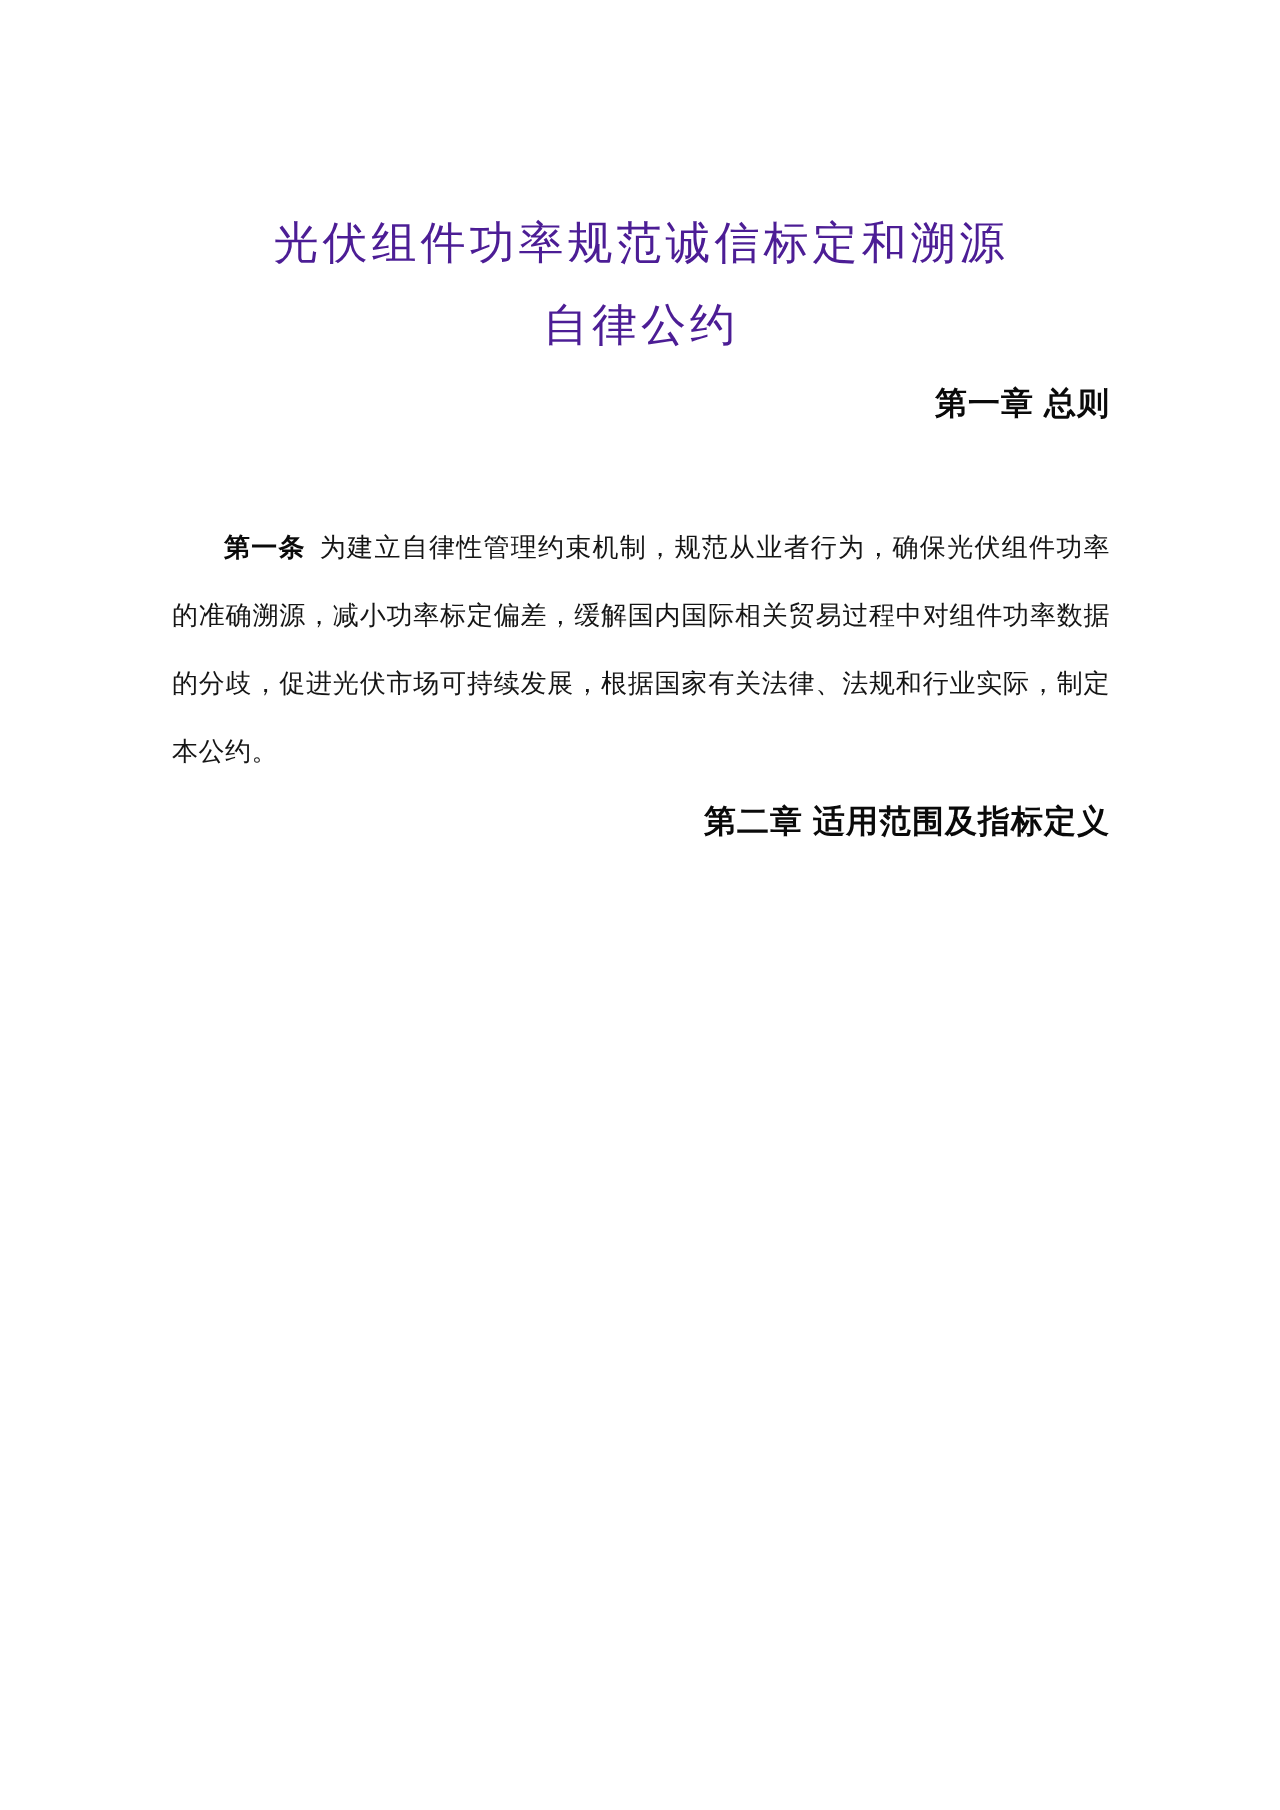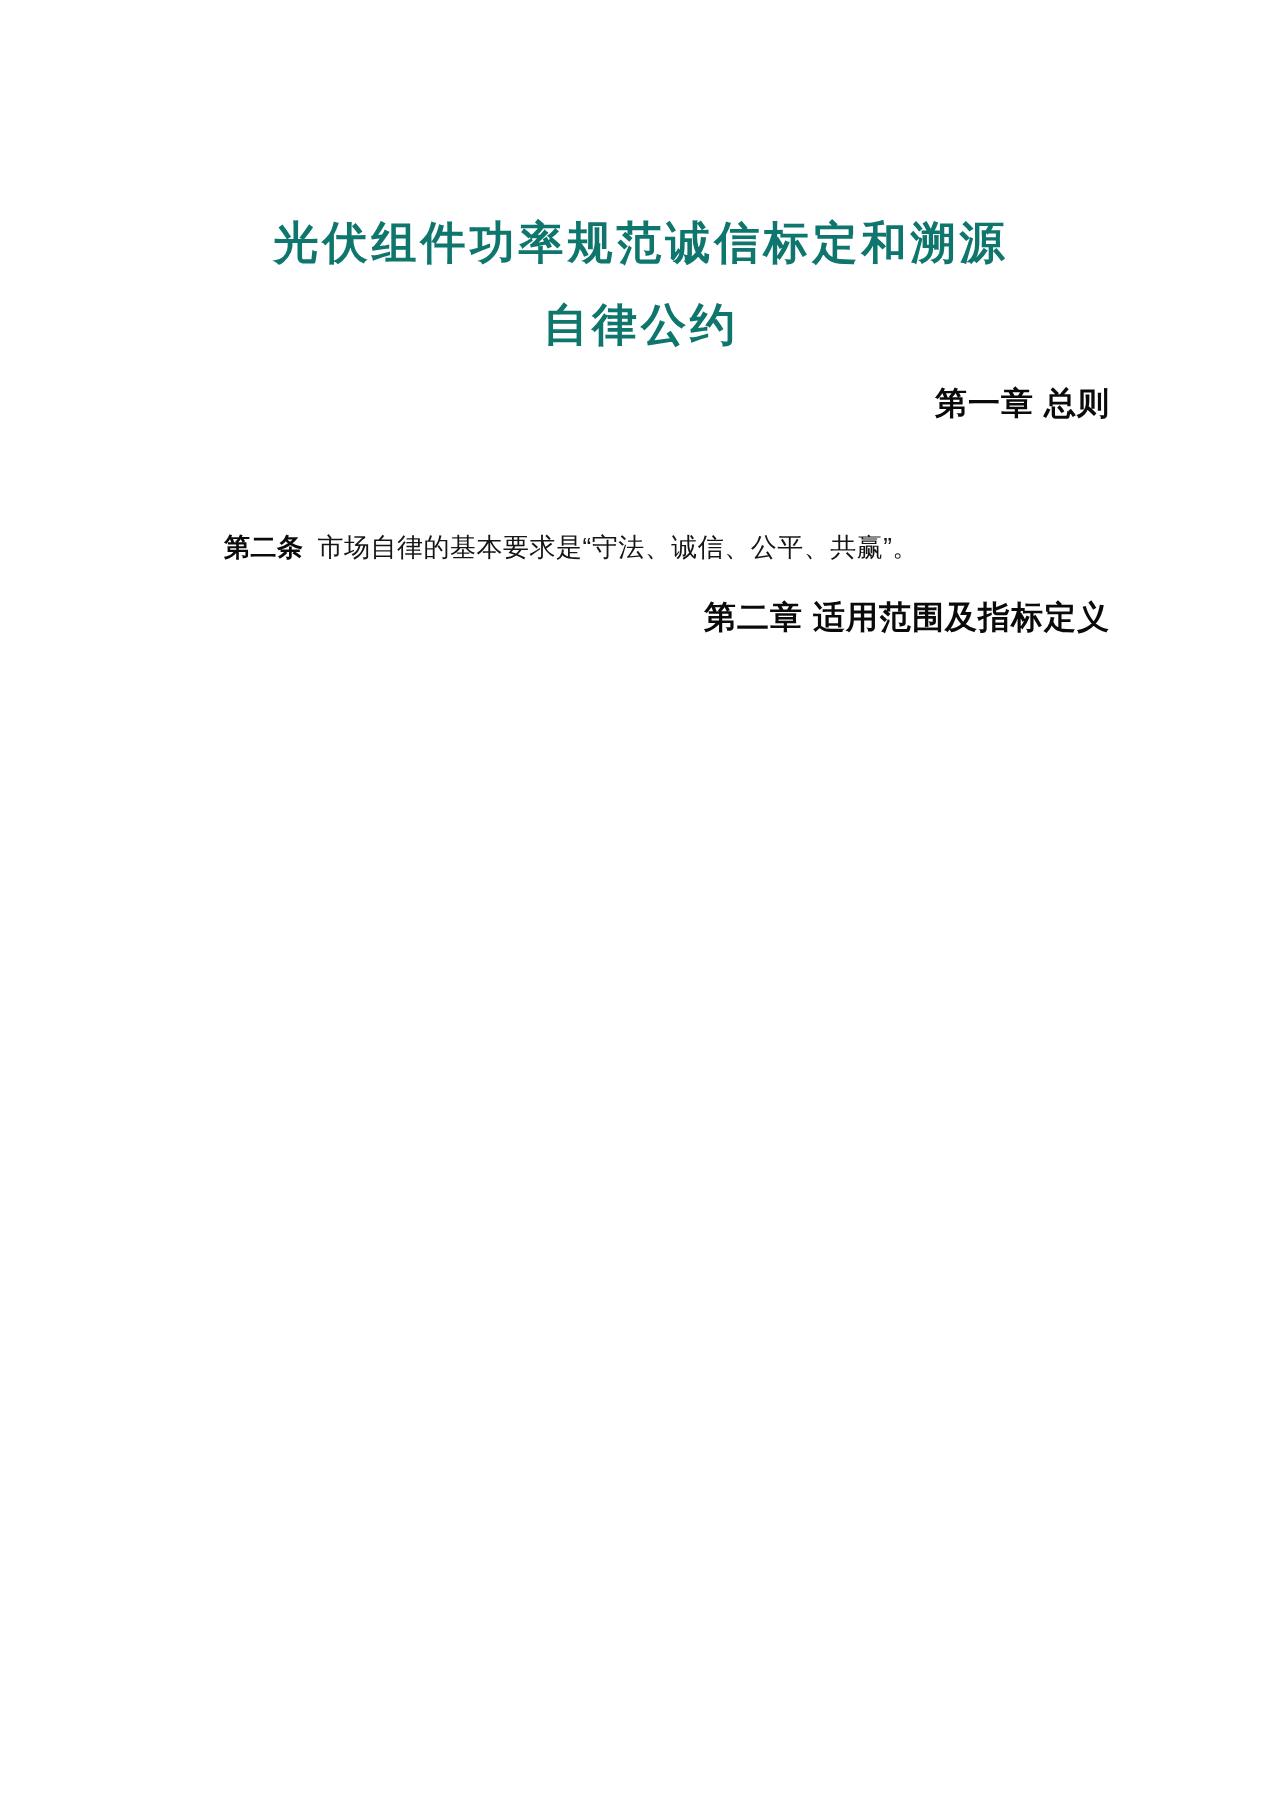--- a/index.html
+++ b/index.html
@@ -19,25 +19,25 @@
     box-sizing: border-box;
   }
   .content {
     padding: 0 170px 0 172px;
     box-sizing: border-box;
   }
   .doc-title {
     margin: 0;
     padding-top: 218px;
     font-size: 45px;
-    font-weight: bold;
+    font-weight: normal;
     letter-spacing: 4px;
     line-height: 1.1;
     text-align: center;
-    color: #0f766e;
+    color: #4c1d95;
   }
   .doc-title.subtitle {
     padding-top: 0;
     margin-top: 32px;
   }
   .chapter {
     margin: 0;
     font-size: 32px;
     font-weight: bold;
     letter-spacing: 1px;
@@ -81,22 +81,22 @@
 
 <div class="page">
   <div class="content">
 
     <h1 class="doc-title">光伏组件功率规范诚信标定和溯源</h1>
 
     <h1 class="doc-title subtitle">自律公约</h1>
 
     <h2 class="chapter chapter-1">第一章 总则</h2>
 
+    <p class="article"><span class="label">第一条</span><span>为建立自律性管理约束机制，规范从业者行为，确保光伏组件功率的准确溯源，减小功率标定偏差，缓解国内国际相关贸易过程中对组件功率数据的分歧，促进光伏市场可持续发展，根据国家有关法律、法规和行业实际，制定本公约。</span></p>
 
-    <p class="article"><span class="label">第二条</span><span>市场自律的基本要求是“守法、诚信、公平、共赢”。</span></p>
 
 
 
     <h2 class="chapter chapter-2">第二章 适用范围及指标定义</h2>
 
 
 
 
   </div>
 </div>

